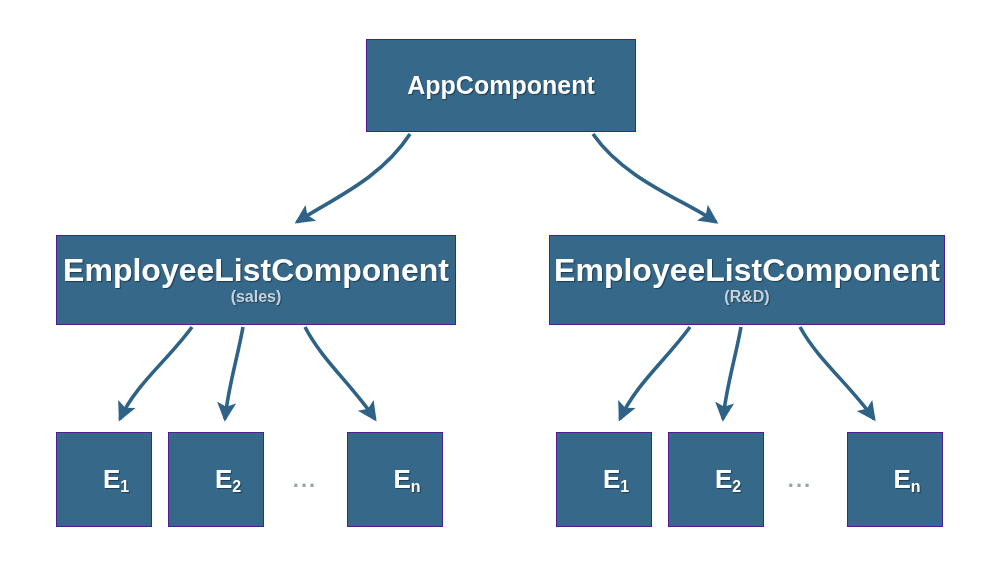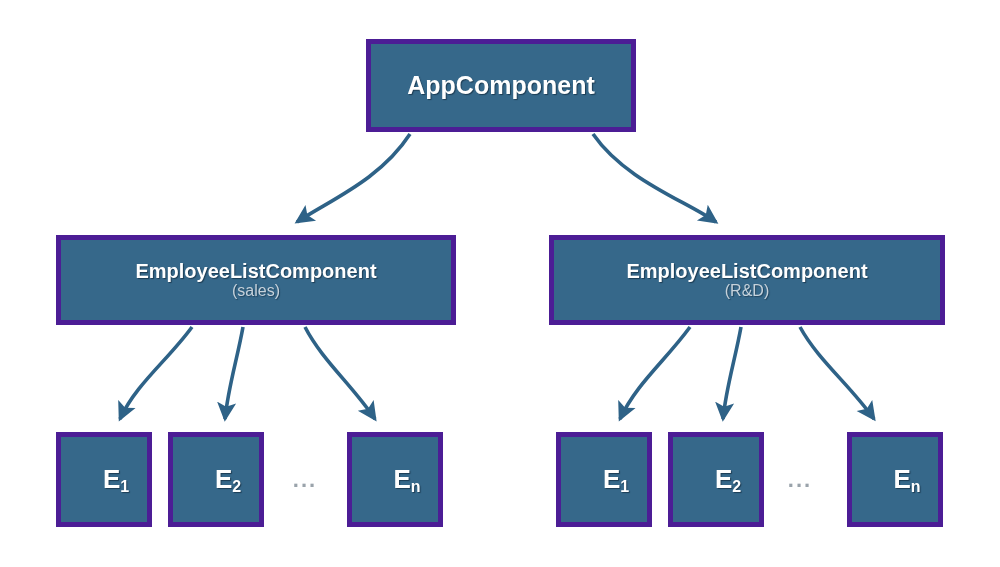--- a/index.html
+++ b/index.html
@@ -15,54 +15,54 @@
     background: #ffffff;
     overflow: hidden;
     font-family: "Liberation Sans", sans-serif;
   }
 
   
   .node {
     position: absolute;
     box-sizing: border-box;
     background: #36688a;
-    border: 5px solid #4c1d95;
+    border: 1px solid #4c1d95;
     display: flex;
     flex-direction: column;
     align-items: center;
     justify-content: center;
     z-index: 3;
   }
   .node .title {
     color: #ffffff;
     font-weight: bold;
     line-height: 1.05;
     text-align: center;
     text-shadow: 1px 1px 1px rgba(20,45,65,0.75);
     white-space: nowrap;
   }
   .node .subtitle {
     color: #c6d2db;
-    font-weight: normal;
+    font-weight: bold;
     text-align: center;
     text-shadow: 1px 1px 1px rgba(20,45,65,0.6);
     white-space: nowrap;
   }
 
   
   #node-app {
     left: 366px; top: 39px; width: 270px; height: 93px;
   }
   #node-app .title { font-size: 25px; }
 
   
   .node-mid { top: 235px; height: 90px; }
   #node-list-sales { left: 56px; width: 400px; }
   #node-list-rnd   { left: 549px; width: 396px; }
-  .node-mid .title    { font-size: 20px; margin-bottom: 0; }
+  .node-mid .title    { font-size: 32px; margin-bottom: 0; }
   .node-mid .subtitle { font-size: 16px; }
 
   
   .leaf {
     top: 432px; width: 96px; height: 95px; padding-left: 24px;
   }
   .leaf .title {
     font-size: 26px;
     display: inline-block;
   }

